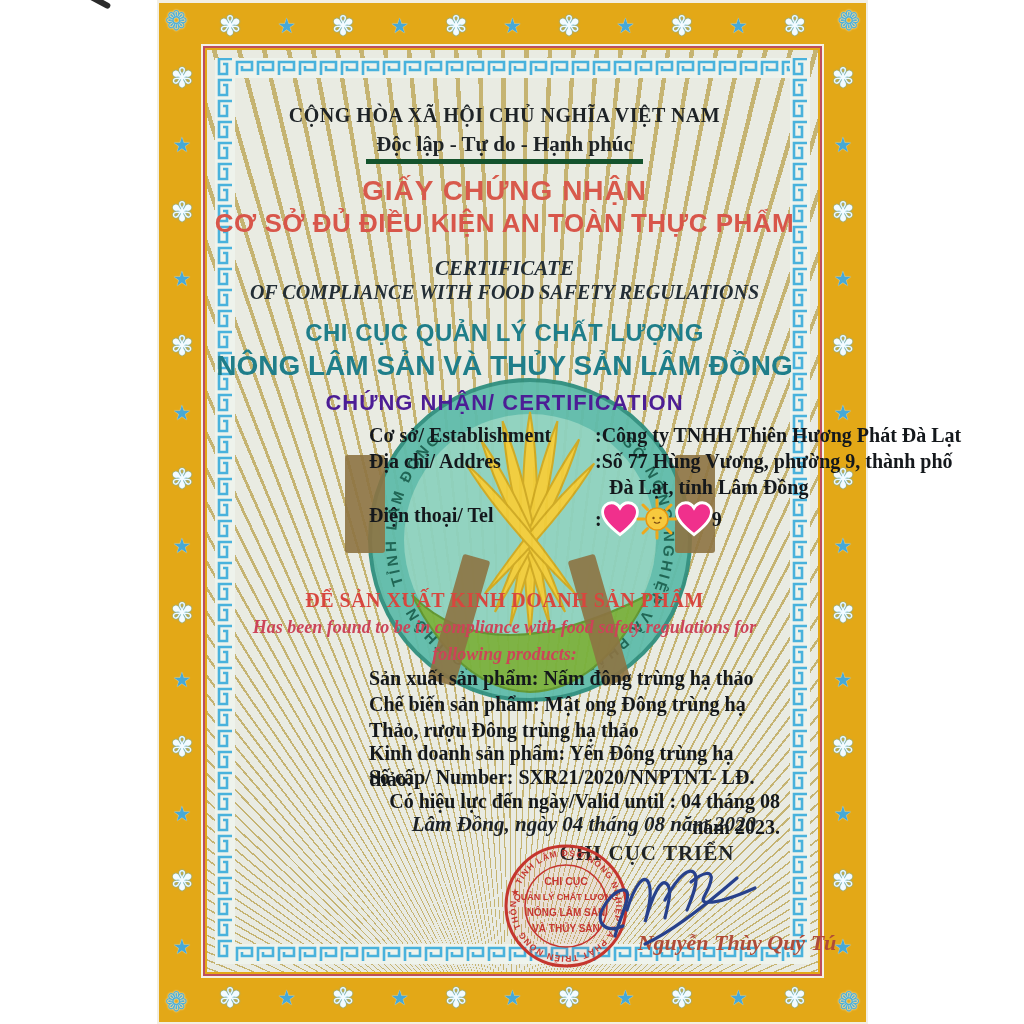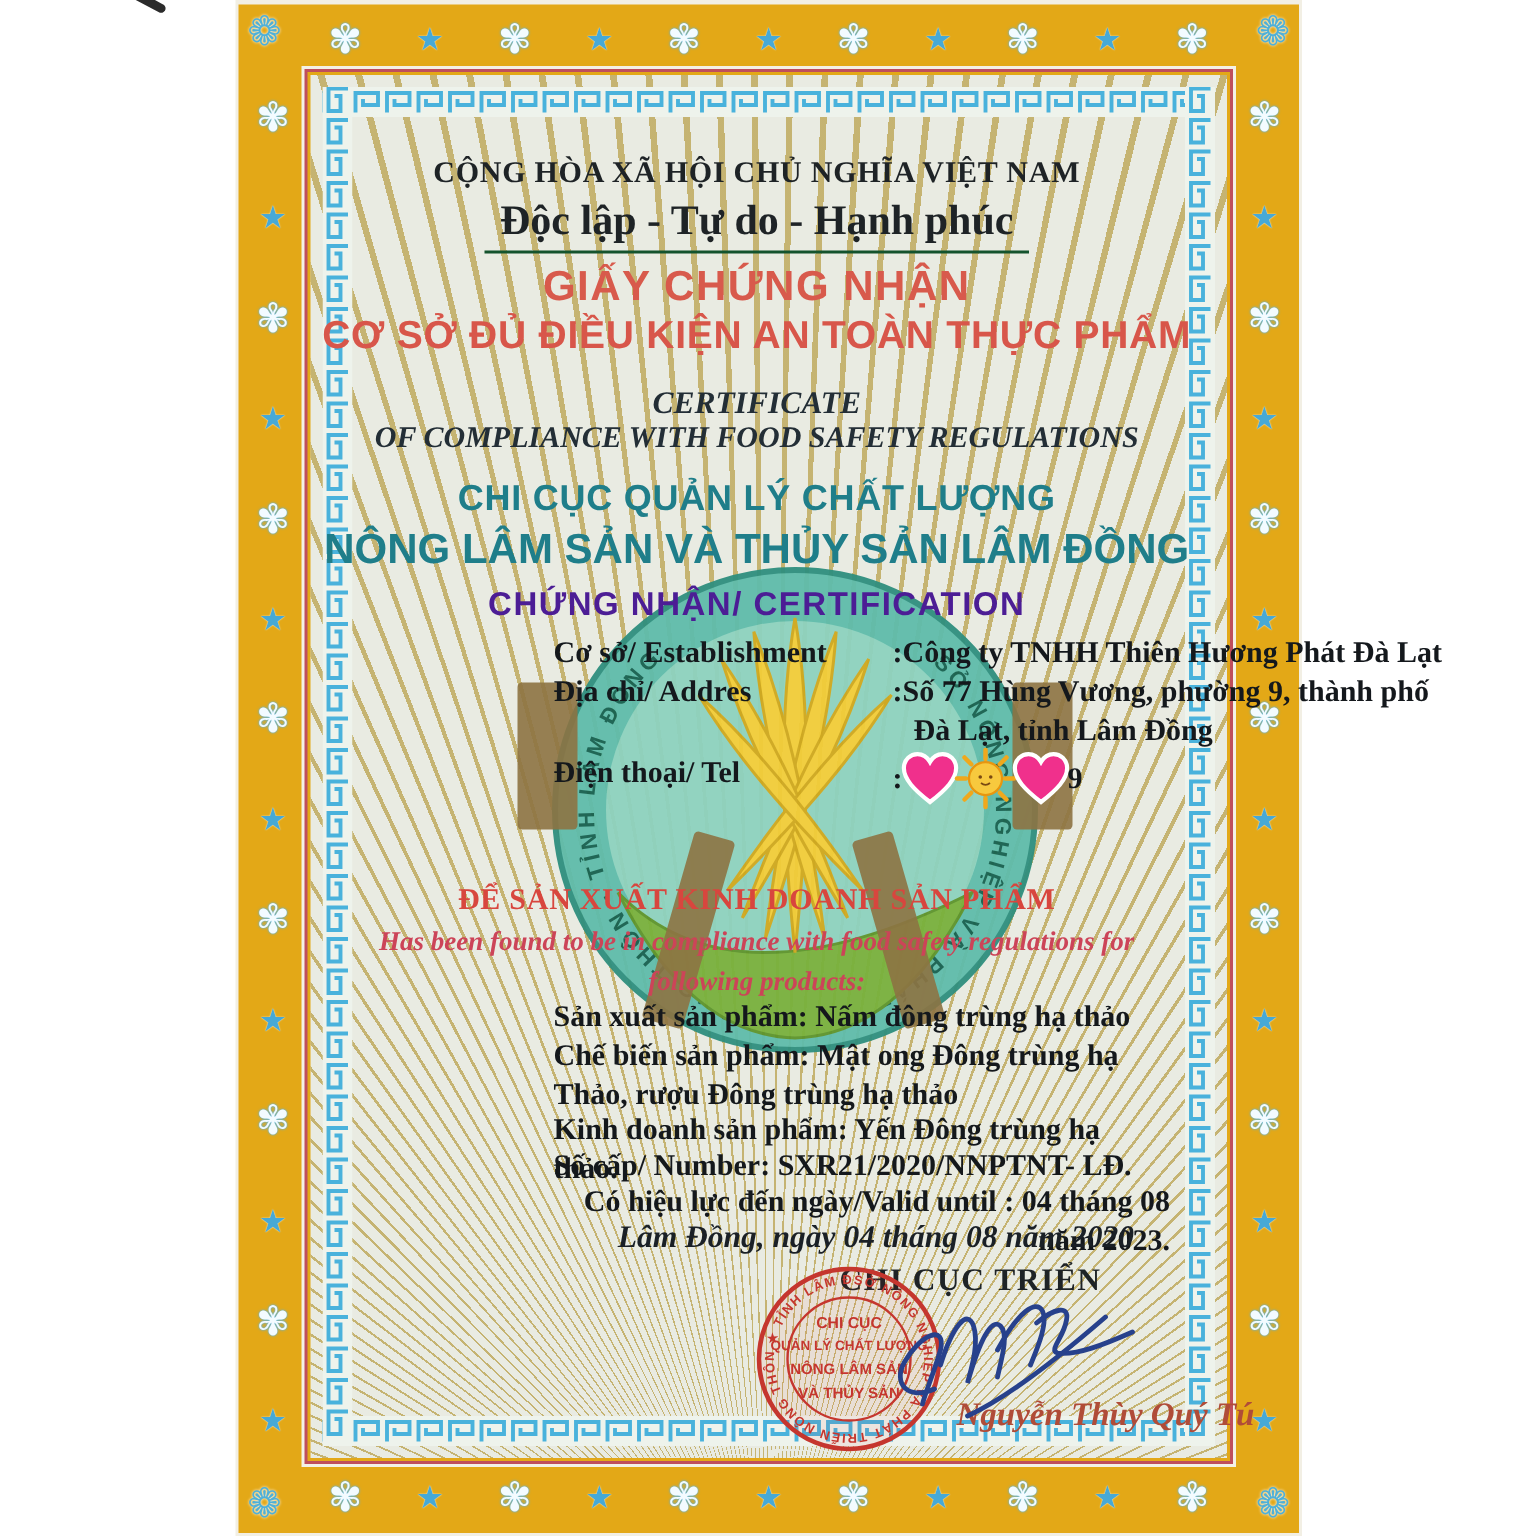--- a/index.html
+++ b/index.html
@@ -32,22 +32,22 @@
   
   .meander{position:absolute;z-index:3;}
   .meander.top{left:58px;top:58px;right:58px;height:20px;}
   .meander.bot{left:58px;bottom:60px;right:58px;height:20px;}
   .meander.left{left:58px;top:58px;bottom:60px;width:20px;}
   .meander.right{right:58px;top:58px;bottom:60px;width:20px;}
   
   .txt{position:absolute;left:44px;right:60px;text-align:center;z-index:6;line-height:1.15;}
   .national{top:104px;font-weight:bold;font-size:20px;color:#1e2326;letter-spacing:.5px;}
   .motto-wrap{top:132px;}
-  .motto{display:inline-block;font-weight:bold;font-size:28px;color:#1e2326;
-         border-bottom:2px solid #14532d;padding:0 10px 3px 10px;}
+  .motto{display:inline-block;font-weight:bold;font-size:21px;color:#1e2326;
+         border-bottom:5px solid #14532d;padding:0 10px 3px 10px;}
   .t-red1{top:175px;font-family:"Liberation Sans",sans-serif;font-weight:bold;
           font-size:28px;color:#d85a4c;letter-spacing:1px;}
   .t-red2{top:209px;font-family:"Liberation Sans",sans-serif;font-weight:bold;
           font-size:26px;color:#d8564a;letter-spacing:.5px;}
   .t-en1{top:256px;font-style:italic;font-weight:bold;font-size:21px;color:#232e36;}
   .t-en2{top:281px;font-style:italic;font-weight:bold;font-size:20px;color:#232e36;}
   .t-teal1{top:319px;font-family:"Liberation Sans",sans-serif;font-weight:bold;
            font-size:24px;color:#1f7e8a;letter-spacing:.5px;}
   .t-teal2{top:350px;font-family:"Liberation Sans",sans-serif;font-weight:bold;
            font-size:28px;color:#1f7e8a;}

